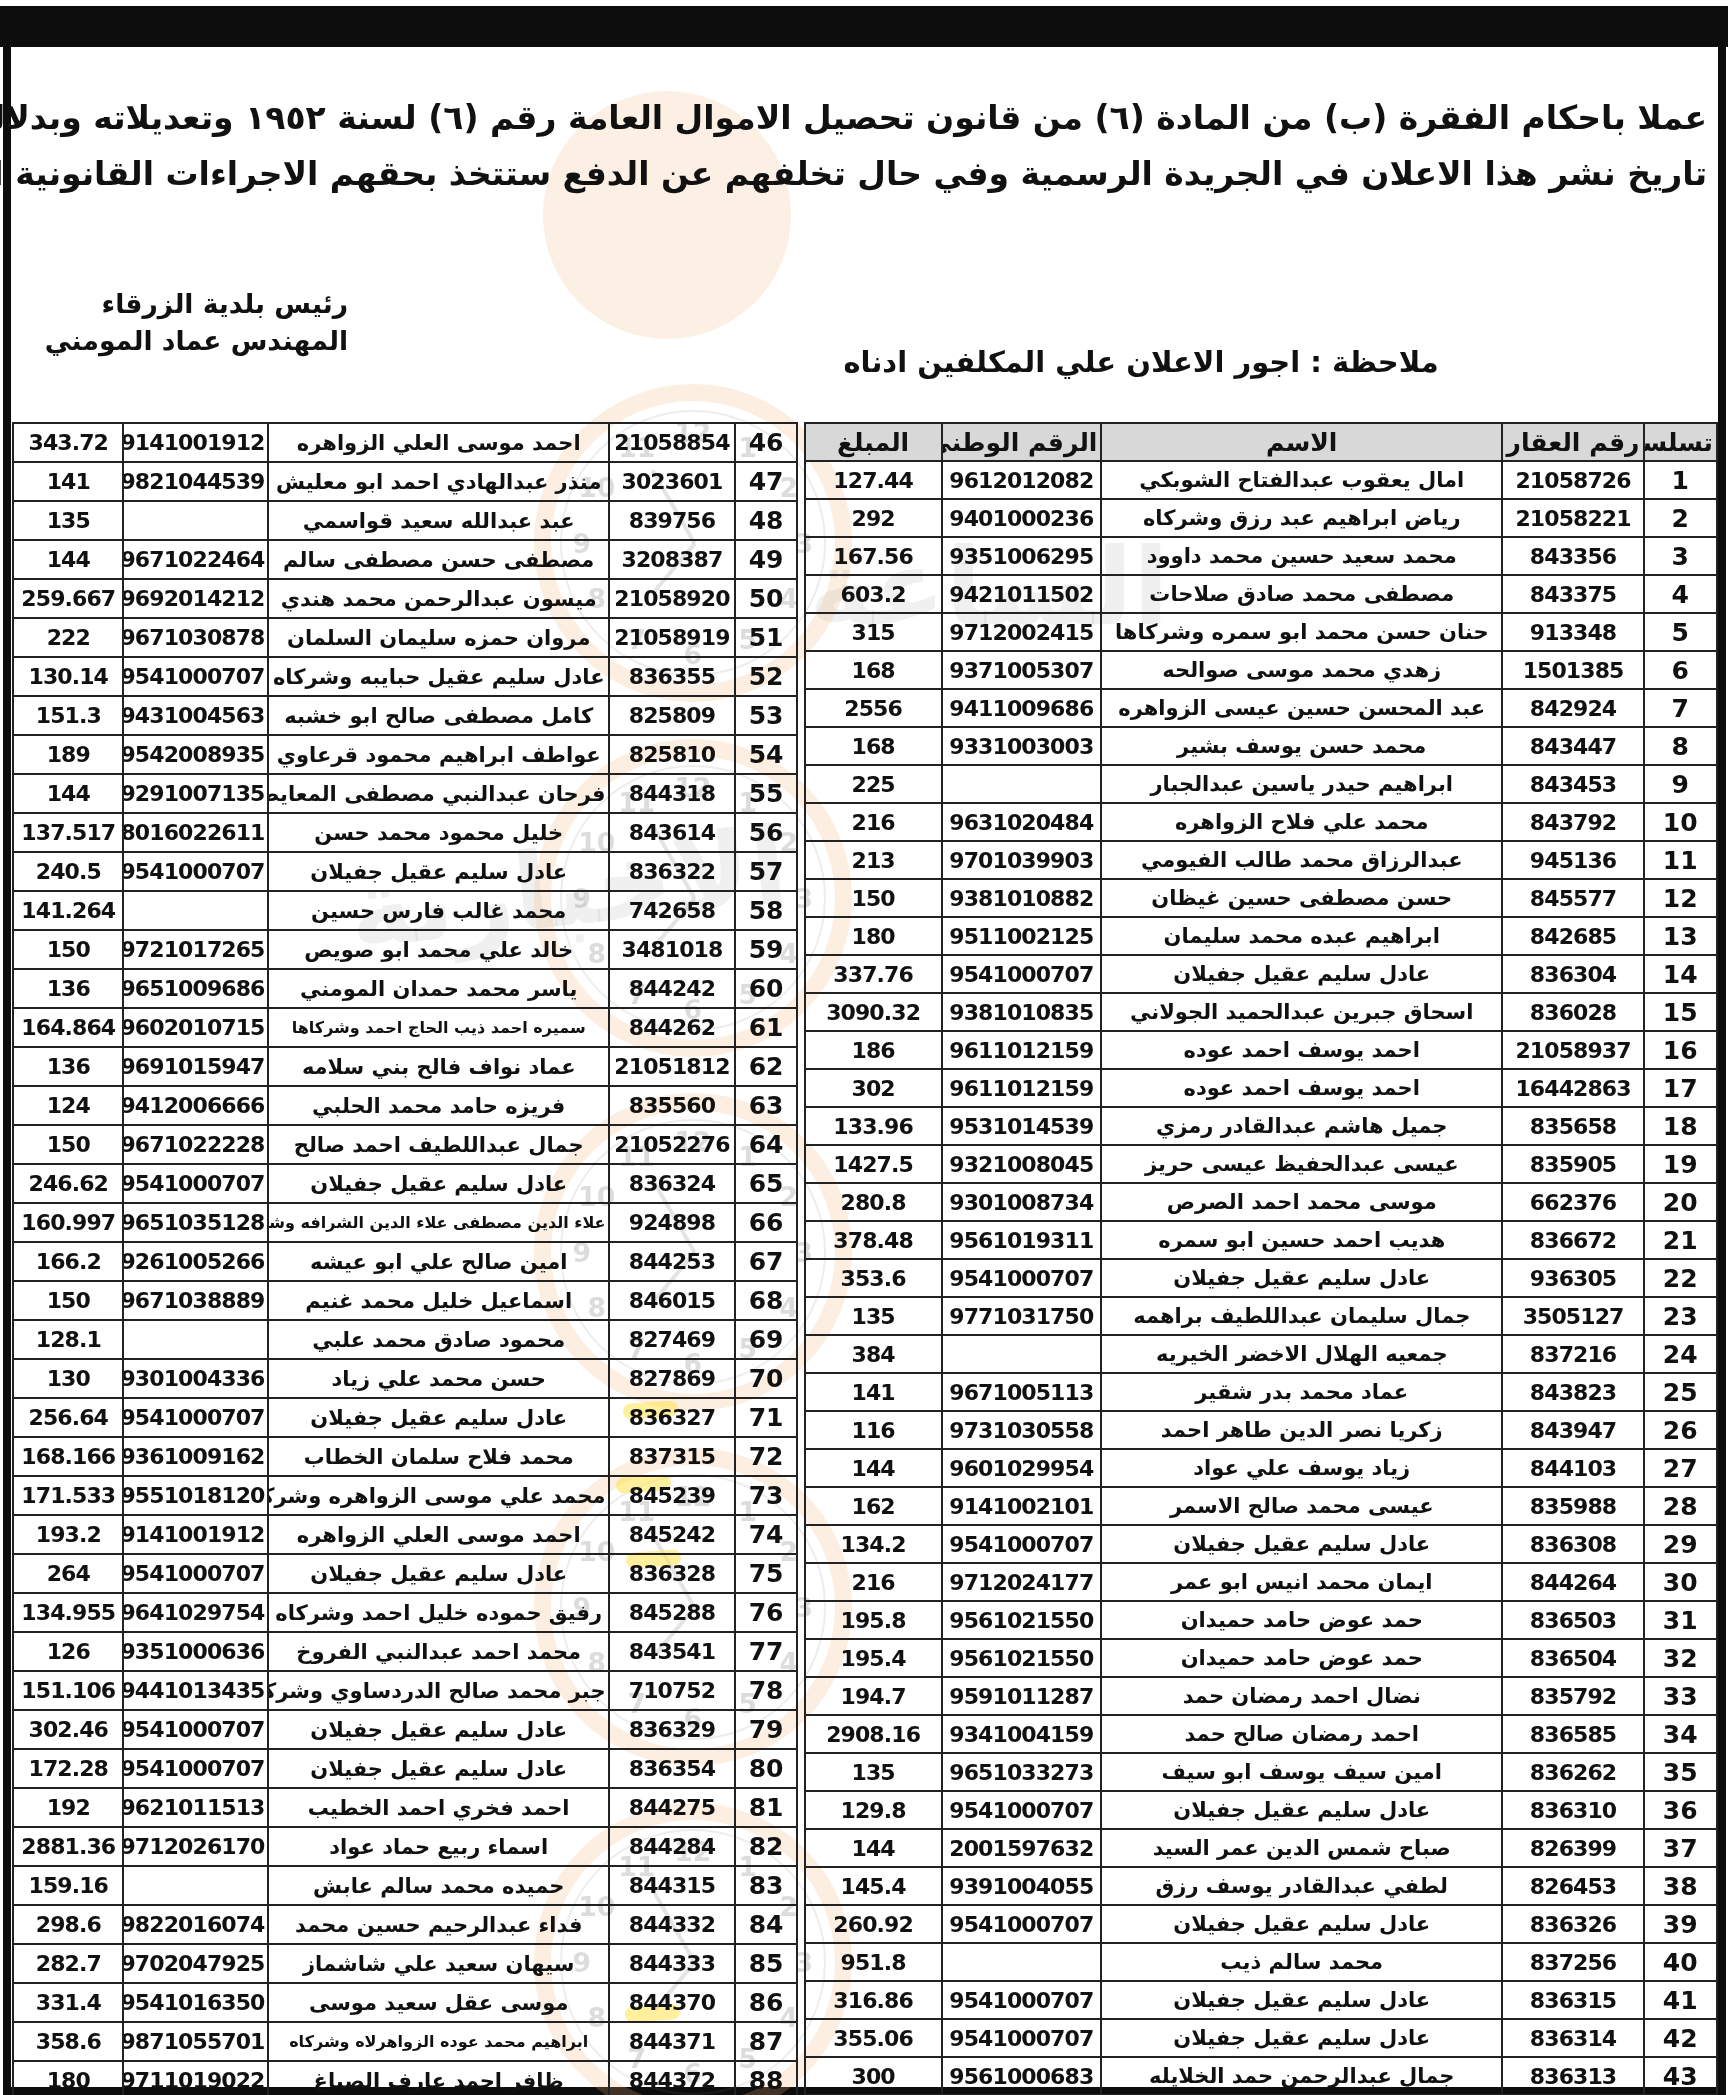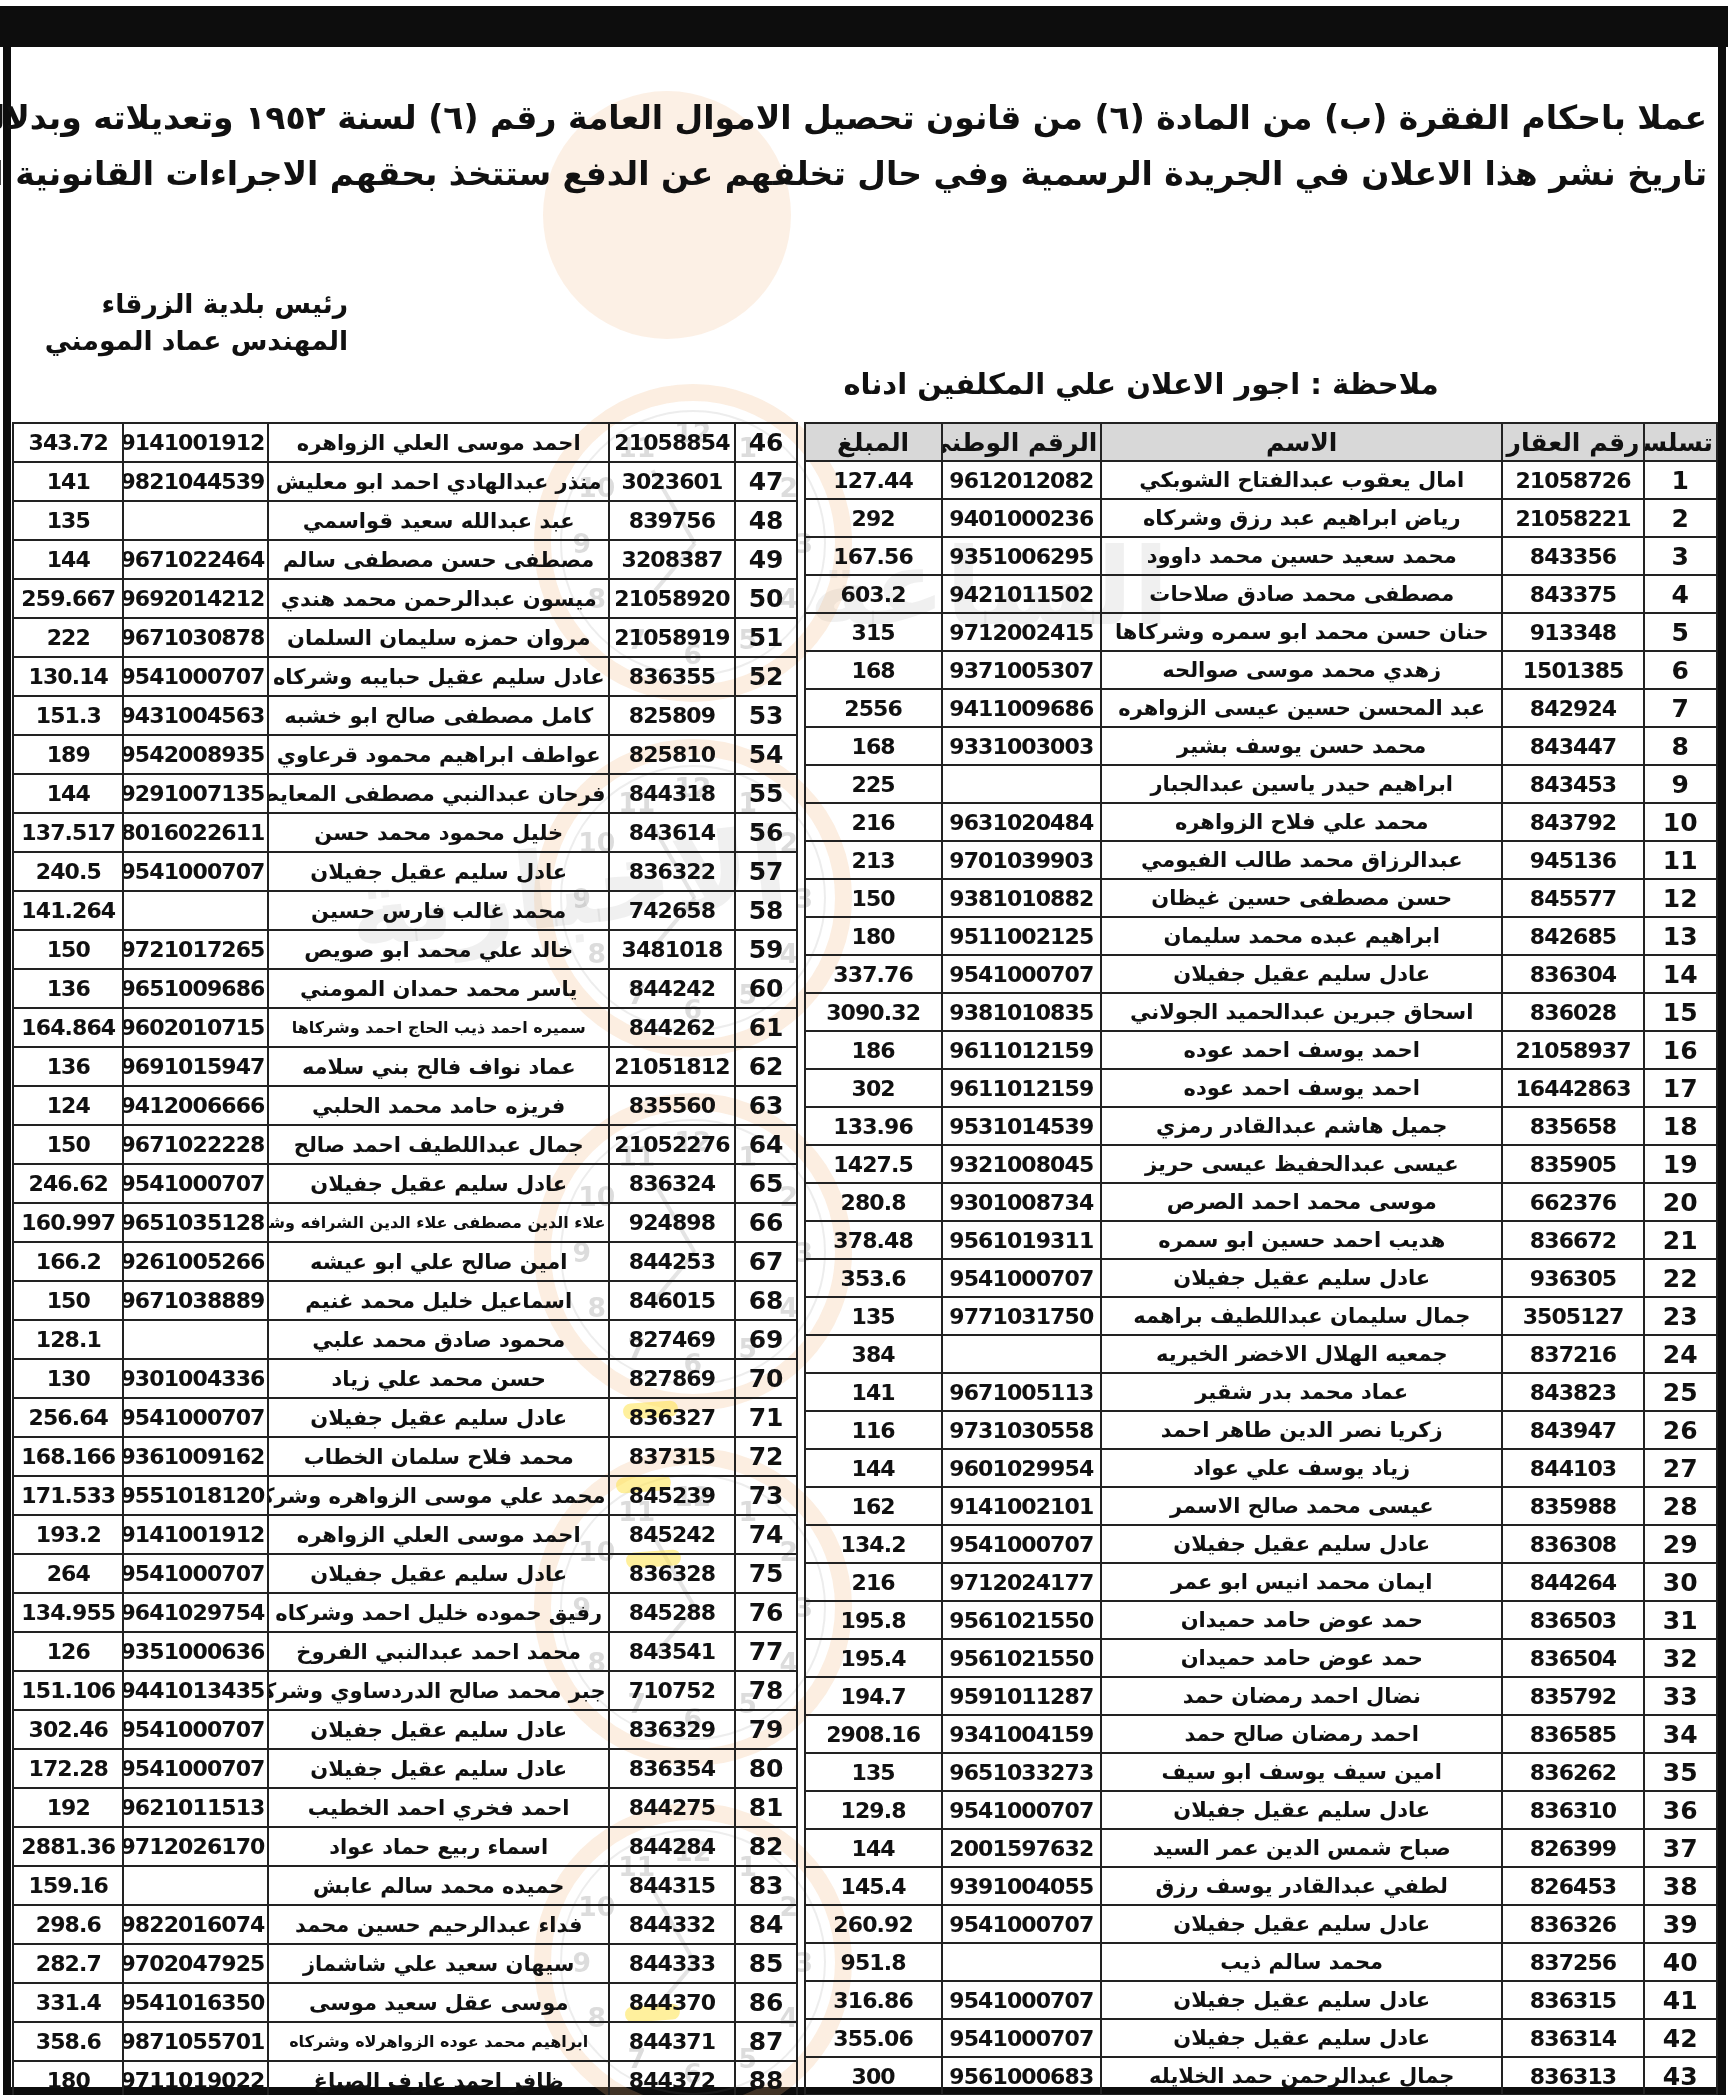--- a/index.html
+++ b/index.html
@@ -9,21 +9,21 @@
   .page{position:absolute;left:2.7px;top:47px;width:1723px;height:2048px;background:#fff;
         border-left:8.9px solid #0d0d0d;border-right:8.9px solid #0d0d0d;border-bottom:8.9px solid #0d0d0d;
         box-sizing:border-box;}
   .title{position:absolute;top:5.3px;left:0;right:0;text-align:center;
          font-size:41px;font-weight:bold;letter-spacing:-0.9px;}
   .para{position:absolute;top:43px;right:10.6px;left:10.6px;}
   .para .line{font-size:33px;font-weight:bold;line-height:56px;white-space:nowrap;
               text-align:justify;text-align-last:justify;}
   .signature{position:absolute;left:34px;top:238px;text-align:right;
              font-size:26.6px;font-weight:bold;line-height:37px;}
-  .note{position:absolute;top:298px;right:279px;font-size:29px;font-weight:bold;margin-top:22px;}
+  .note{position:absolute;top:298px;right:279px;font-size:29px;font-weight:bold;}
   .tables{position:absolute;top:375px;left:0;right:0;height:1665px;display:flex;gap:5.3px;direction:rtl;}
   table.tbl{border-collapse:collapse;table-layout:fixed;direction:rtl;}
   .tbl-right{width:914px;}
   .tbl-left{width:786px;}
   .tbl th,.tbl td{border:2.2px solid #222;text-align:center;vertical-align:middle;
                   padding:0 2.7px;overflow:hidden;white-space:nowrap;}
   .tbl th{background:#d8d8d8;font-size:25px;font-weight:bold;height:36px;}
   .tbl-right td{height:36px;}
   .tbl-left td{height:37px;}
   td.serial-cell{font-size:25px;font-weight:bold;}

